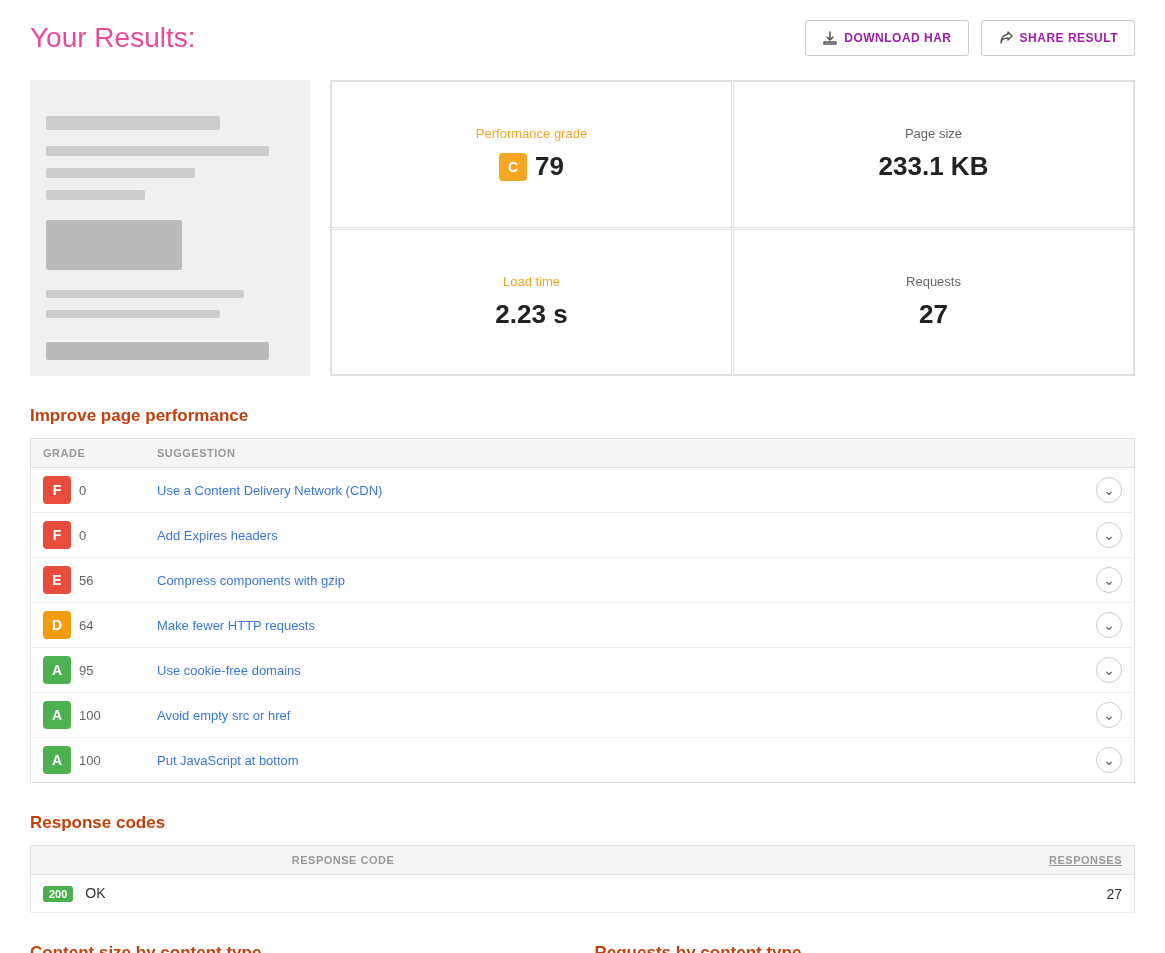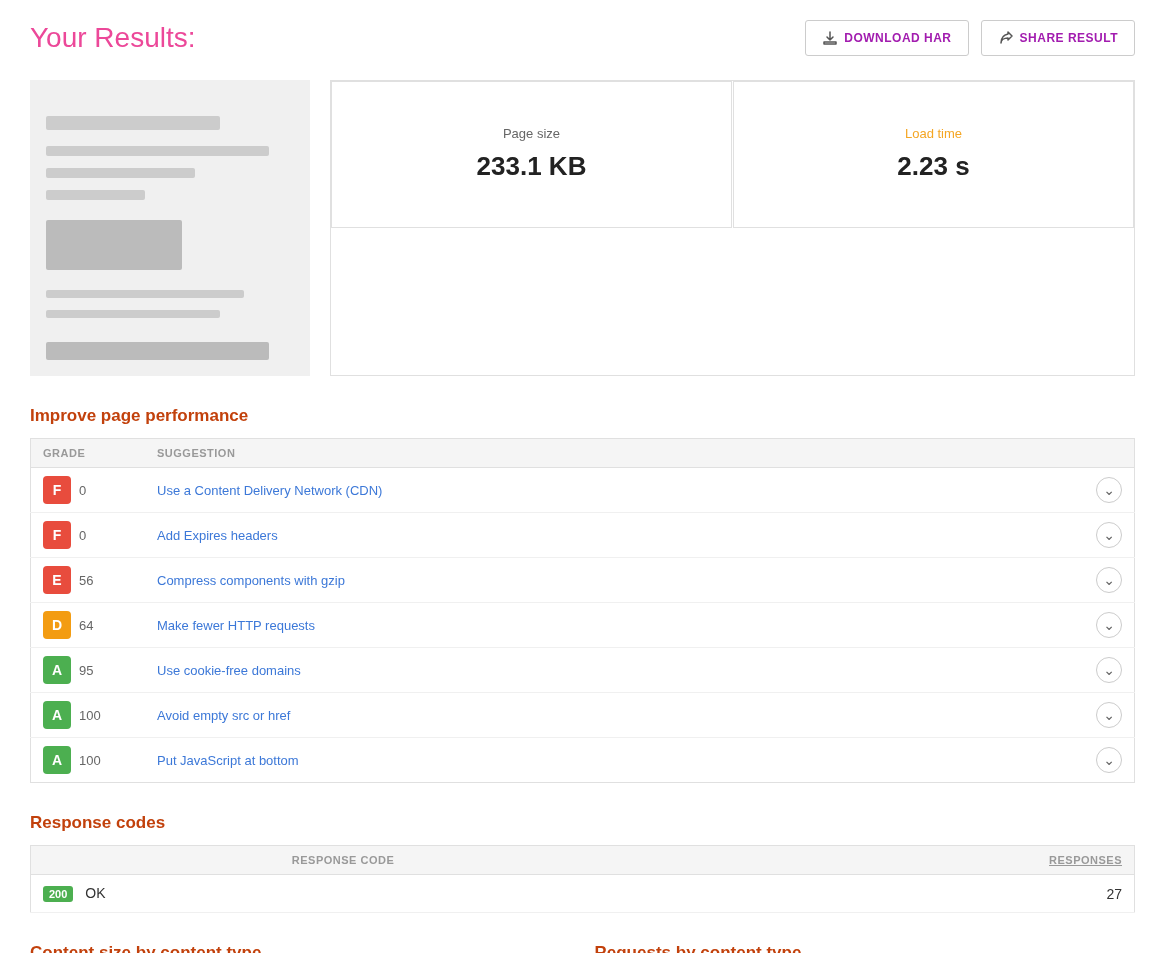--- a/index.html
+++ b/index.html
@@ -87,31 +87,42 @@
         <div class="ph-bar" style="height:10px; width:40%; margin-top:4px;"></div>
         <div class="ph-bar" style="height:50px; width:55%; margin-top:12px; background:#bbb;"></div>
         <div class="ph-bar" style="height:8px; width:80%; margin-top:12px;"></div>
         <div class="ph-bar" style="height:8px; width:70%; margin-top:4px;"></div>
         <div class="ph-bar" style="height:18px; width:90%; margin-top:16px; background:#bbb;"></div>
       </div>
     </div>
 
     <div class="metrics-grid">
 
+      <div class="metric-card">
+        <div class="metric-label">Performance grade</div>
+        <div class="metric-value">
+          <span class="grade-badge grade-c">C</span>
+          <span>79</span>
+        </div>
+      </div>
 
       <div class="metric-card">
         <div class="metric-label gray">Page size</div>
         <div class="metric-value">233.1 KB</div>
       </div>
 
       <div class="metric-card">
         <div class="metric-label">Load time</div>
         <div class="metric-value">2.23 s</div>
       </div>
 
+      <div class="metric-card">
+        <div class="metric-label gray">Requests</div>
+        <div class="metric-value">27</div>
+      </div>
     </div>
   </div>
 
   <div class="section">
     <div class="section-title">Improve page performance</div>
     <table class="suggestions-table">
       <thead class="header-row">
         <tr>
           <th style="width:100px;">GRADE</th>
           <th>SUGGESTION</th>

